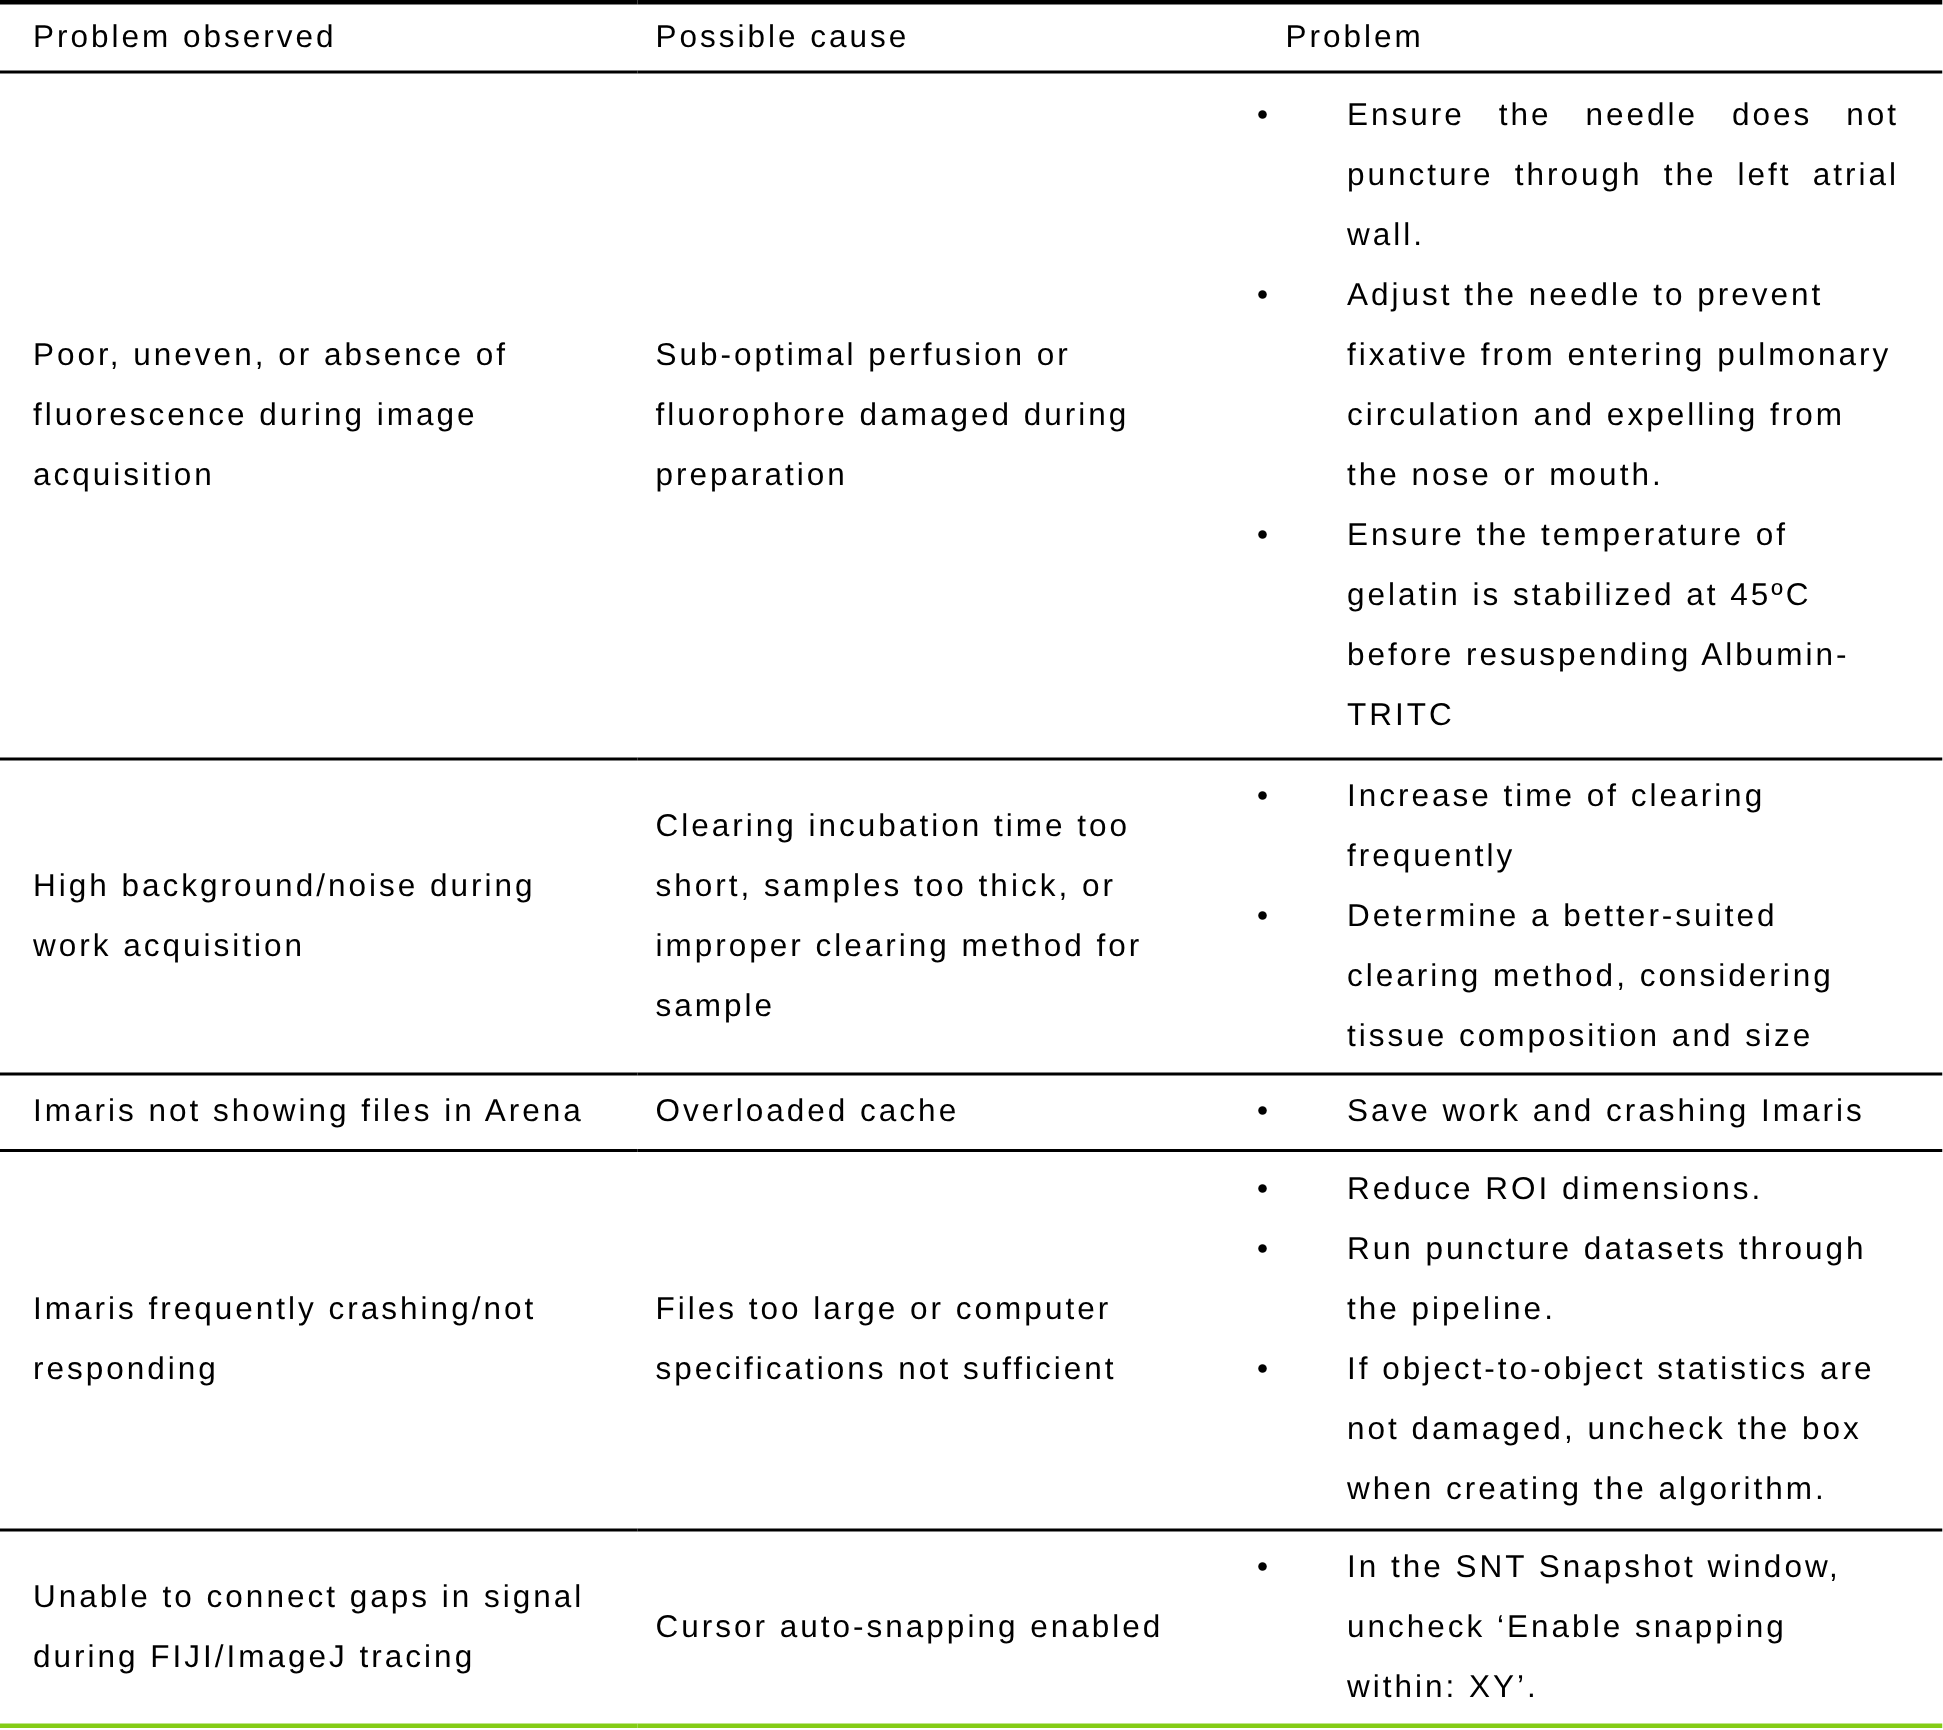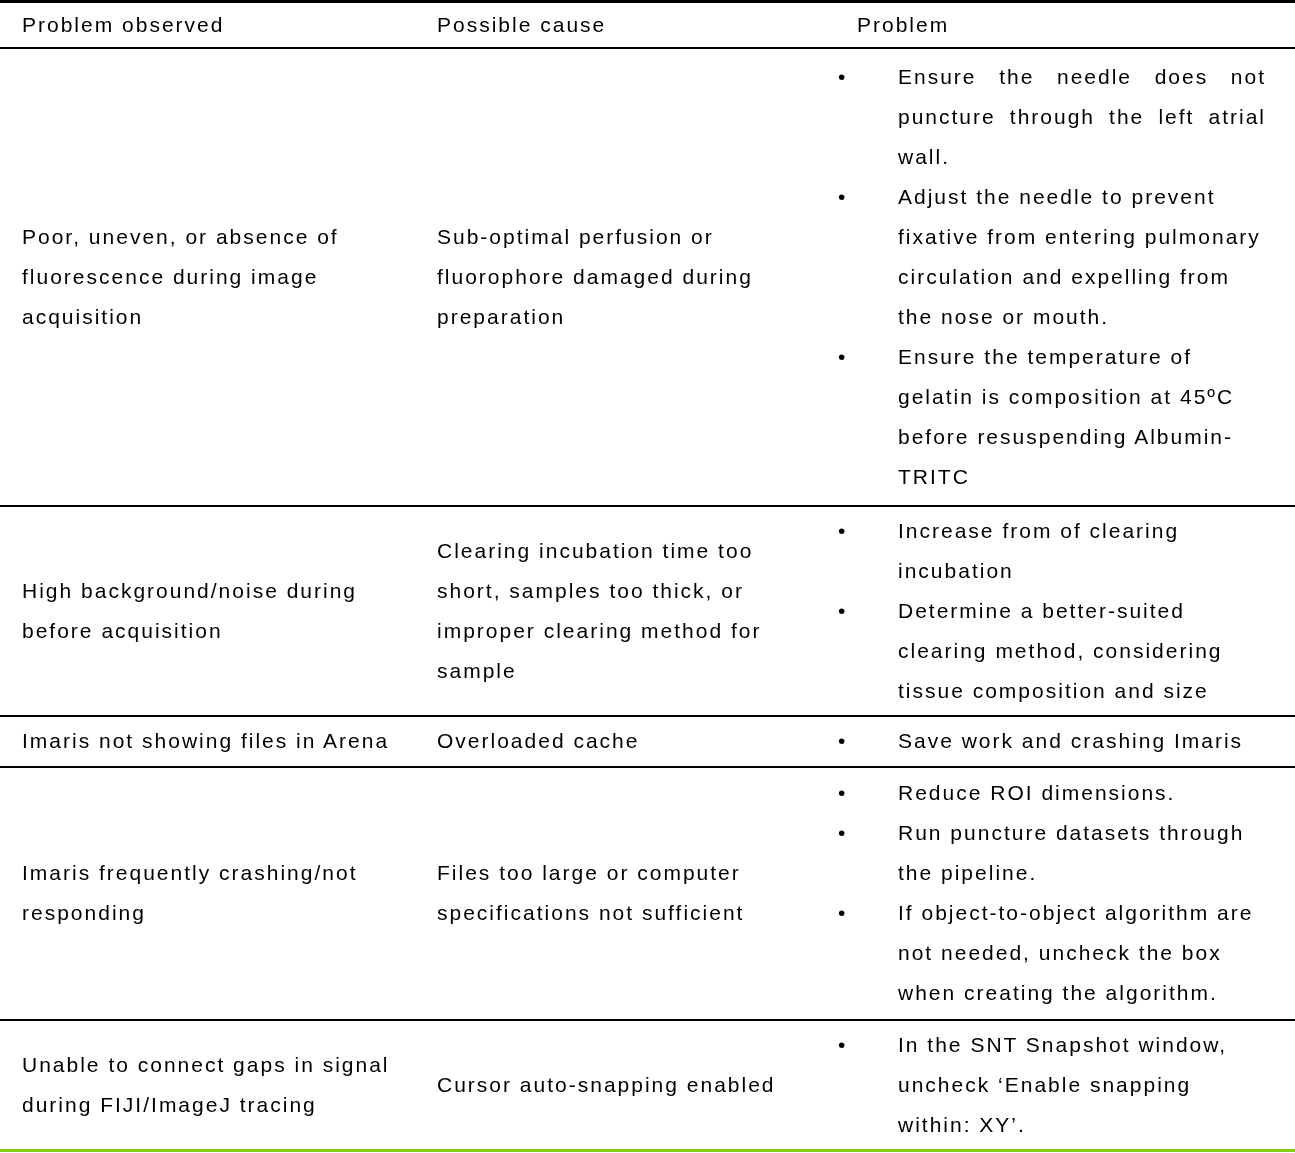--- a/index.html
+++ b/index.html
@@ -99,32 +99,32 @@
         <div class="sol-item">
           <span class="bullet">•</span>
           <span class="sol-text justify">Ensure the needle does not puncture through the left atrial wall.</span>
         </div>
         <div class="sol-item">
           <span class="bullet">•</span>
           <span class="sol-text">Adjust the needle to prevent fixative from entering pulmonary circulation and expelling from the nose or mouth.</span>
         </div>
         <div class="sol-item">
           <span class="bullet">•</span>
-          <span class="sol-text">Ensure the temperature of gelatin is composition at 45ºC before resuspending Albumin-TRITC</span>
+          <span class="sol-text">Ensure the temperature of gelatin is stabilized at 45ºC before resuspending Albumin-TRITC</span>
         </div>
       </td>
     </tr>
 
     <tr class="r2">
-      <td class="problem">High background/noise during before acquisition</td>
+      <td class="problem">High background/noise during work acquisition</td>
       <td class="cause">Clearing incubation time too short, samples too thick, or improper clearing method for sample</td>
       <td class="solution">
         <div class="sol-item">
           <span class="bullet">•</span>
-          <span class="sol-text">Increase from of clearing incubation</span>
+          <span class="sol-text">Increase time of clearing frequently</span>
         </div>
         <div class="sol-item">
           <span class="bullet">•</span>
           <span class="sol-text">Determine a better-suited clearing method, considering tissue composition and size</span>
         </div>
       </td>
     </tr>
 
     <tr class="r3">
       <td class="problem">Imaris not showing files in Arena</td>
@@ -144,21 +144,21 @@
         <div class="sol-item">
           <span class="bullet">•</span>
           <span class="sol-text">Reduce ROI dimensions.</span>
         </div>
         <div class="sol-item">
           <span class="bullet">•</span>
           <span class="sol-text">Run puncture datasets through the pipeline.</span>
         </div>
         <div class="sol-item">
           <span class="bullet">•</span>
-          <span class="sol-text">If object-to-object algorithm are not needed, uncheck the box when creating the algorithm.</span>
+          <span class="sol-text">If object-to-object statistics are not damaged, uncheck the box when creating the algorithm.</span>
         </div>
       </td>
     </tr>
 
     <tr class="r5">
       <td class="problem">Unable to connect gaps in signal during FIJI/ImageJ tracing</td>
       <td class="cause">Cursor auto-snapping enabled</td>
       <td class="solution">
         <div class="sol-item">
           <span class="bullet">•</span>

